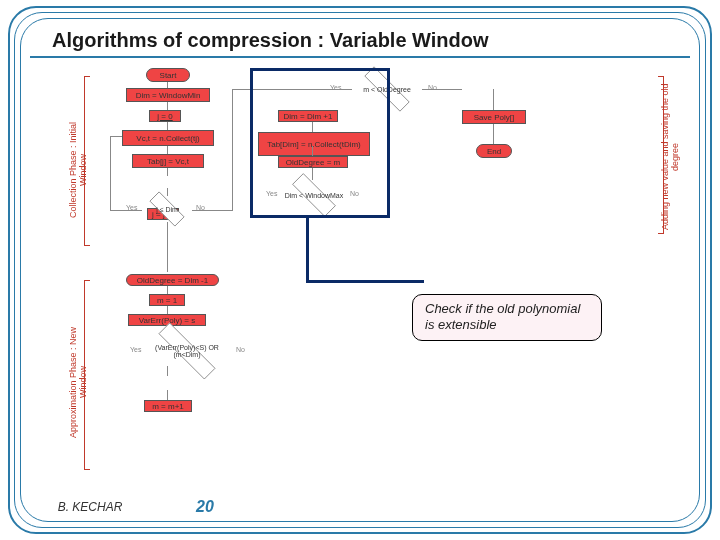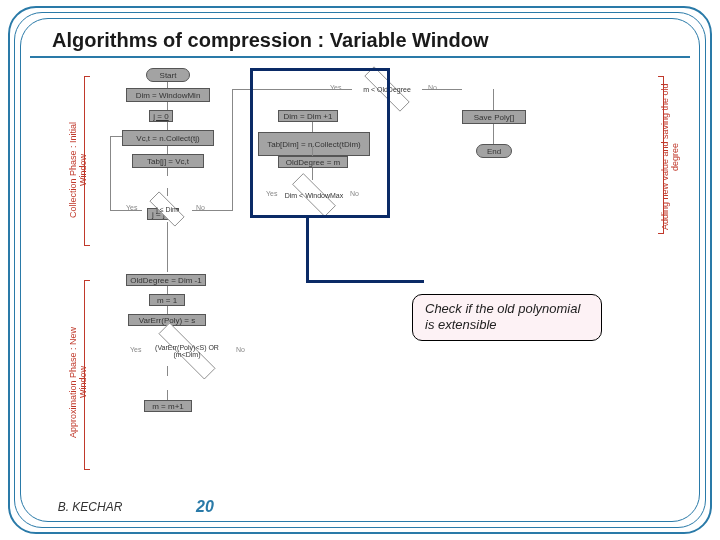--- a/index.html
+++ b/index.html
@@ -32,21 +32,21 @@
 
   .content {
     position: absolute;
     left: 34px; right: 34px; top: 62px; bottom: 48px;
   }
 
   
   .node {
     position: absolute;
     border: 1px solid #555;
-    background: #a3a3a3;
+    background: #ef4444;
     font-size: 8px;
     color: #333;
     display: flex; align-items: center; justify-content: center;
     text-align: center;
     padding: 1px 3px;
   }
   .node.start { border-radius: 10px; }
   .node.diamond {
     border: none; background: transparent; padding: 0;
     width: 50px; height: 26px;
@@ -167,41 +167,41 @@
   <div class="side-bracket" style="left:50px; top:218px; height:190px;"></div>
   <div class="side-label" style="left:34px; top:250px; height:140px;">Approximation Phase : New Window</div>
 
   <div class="right-bracket" style="right:22px; top:14px; height:158px;"></div>
   <div class="side-label" style="right:6px; top:20px; height:150px;">Adding new value and saving the old degree</div>
 
   <div class="node start" style="left:112px; top:6px; width:44px; height:14px;">Start</div>
   <div class="arrow-line" style="left:133px; top:20px; width:1px; height:6px;"></div>
   <div class="node" style="left:92px; top:26px; width:84px; height:14px;">Dim = WindowMin</div>
   <div class="arrow-line" style="left:133px; top:40px; width:1px; height:8px;"></div>
-  <div class="node" style="left:115px; top:48px; width:24px; height:12px;text-decoration:underline;">j = 0</div>
+  <div class="node" style="left:115px; top:48px; width:32px; height:12px;text-decoration:underline;">j = 0</div>
   <div class="arrow-line" style="left:133px; top:60px; width:1px; height:8px;"></div>
   <div class="node" style="left:88px; top:68px; width:92px; height:16px;">Vc,t = n.Collect(tj)</div>
   <div class="arrow-line" style="left:133px; top:84px; width:1px; height:8px;"></div>
   <div class="node" style="left:98px; top:92px; width:72px; height:14px;">Tab[j] = Vc,t</div>
   <div class="arrow-line" style="left:133px; top:106px; width:1px; height:8px;"></div>
   <div class="node" style="left:113px; top:114px; width:32px; height:12px;margin-top:32px;">j = j+1</div>
   <div class="arrow-line" style="left:133px; top:126px; width:1px; height:8px;"></div>
   <div class="node diamond" style="left:108px; top:134px;">
     <div class="diamond-shape"></div>
     <div class="diamond-label">j ≤ Dim</div>
   </div>
   <span class="edge-label" style="left:92px; top:142px;">Yes</span>
   <span class="edge-label" style="left:162px; top:142px;">No</span>
 
   <div class="arrow-line" style="left:76px; top:74px; width:1px; height:74px;"></div>
   <div class="arrow-line" style="left:76px; top:148px; width:32px; height:1px;"></div>
   <div class="arrow-line" style="left:76px; top:74px; width:12px; height:1px;"></div>
 
   <div class="arrow-line" style="left:133px; top:160px; width:1px; height:50px;"></div>
-  <div class="node" style="left:92px; top:212px; width:80px; height:12px;">OldDegree = Dim -1</div>
+  <div class="node" style="left:92px; top:212px; width:93px; height:12px;border-radius:6px;">OldDegree = Dim -1</div>
   <div class="arrow-line" style="left:133px; top:224px; width:1px; height:8px;"></div>
   <div class="node" style="left:115px; top:232px; width:36px; height:12px;">m = 1</div>
   <div class="arrow-line" style="left:133px; top:244px; width:1px; height:8px;"></div>
   <div class="node" style="left:94px; top:252px; width:78px; height:12px;">VarErr(Poly) = s</div>
   <div class="arrow-line" style="left:133px; top:264px; width:1px; height:10px;"></div>
   <div class="node diamond" style="left:108px; top:274px; width:90px; height:30px;">
     <div class="diamond-shape"></div>
     <div class="diamond-label">(VarErr(Poly)&lt;S) OR (m&lt;Dim)</div>
   </div>
   <span class="edge-label" style="left:96px; top:284px;">Yes</span>

